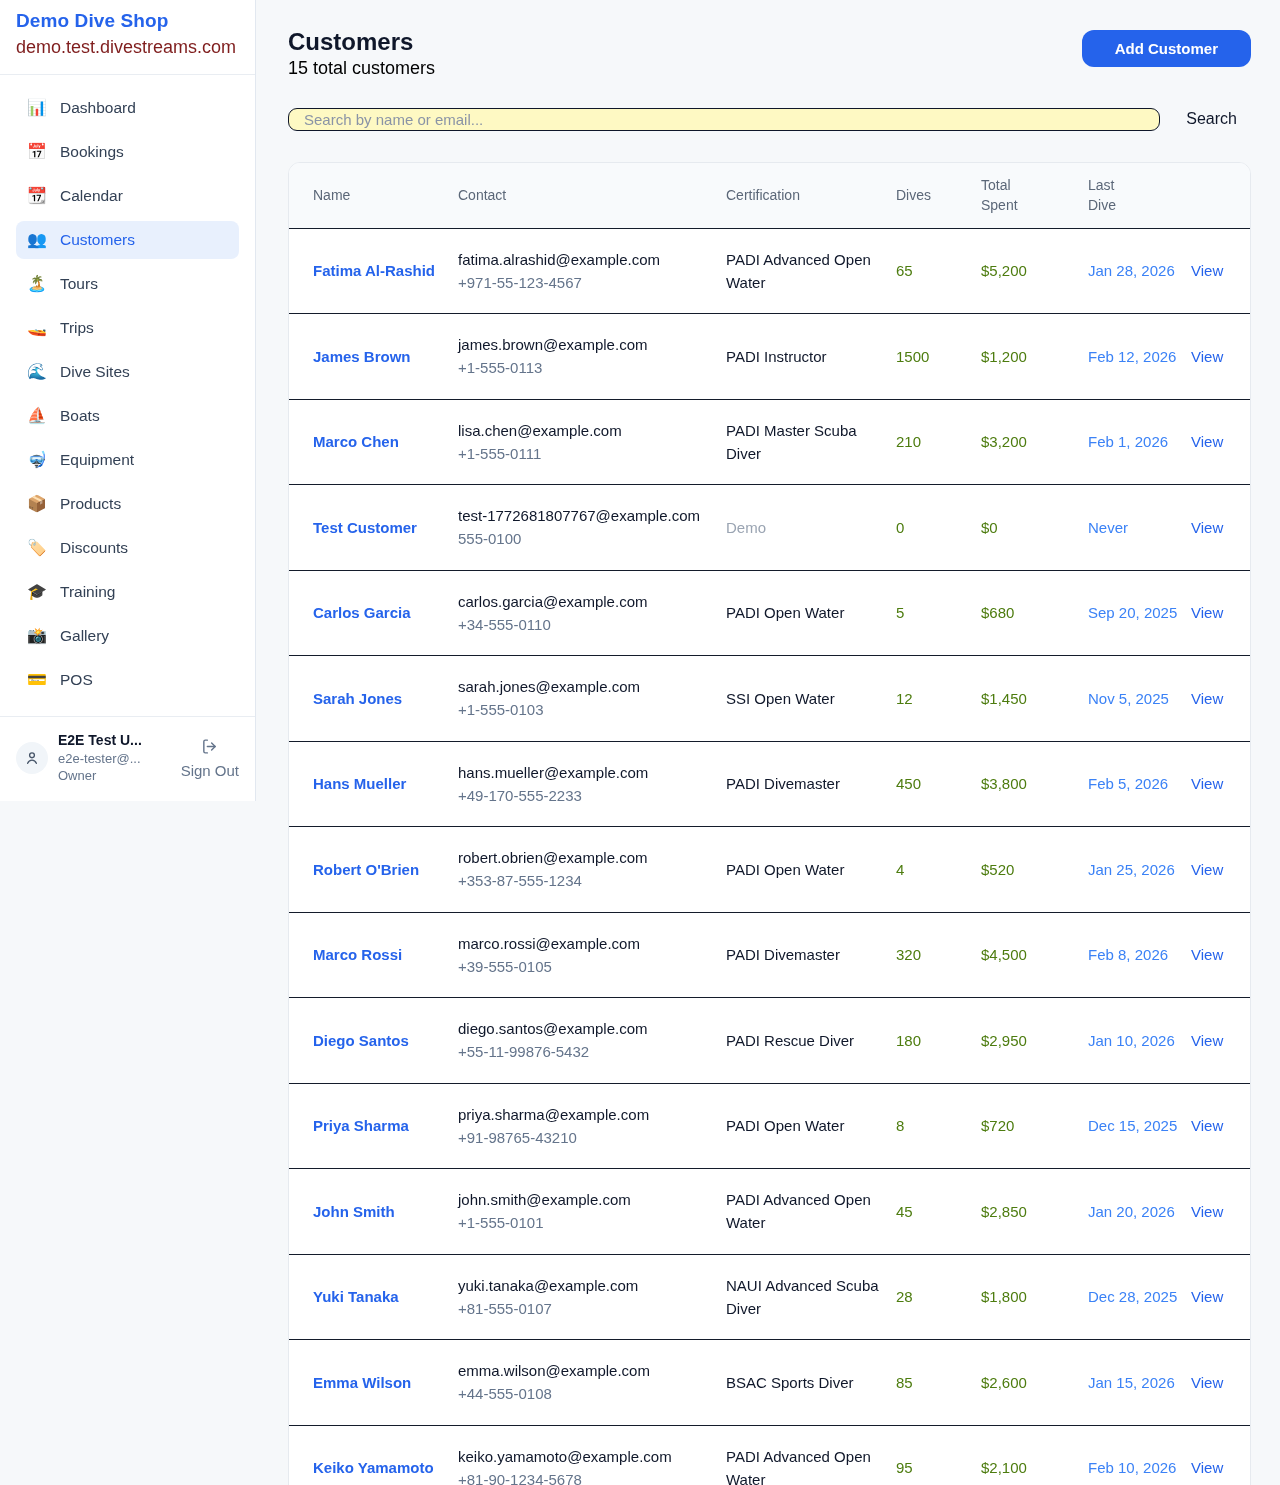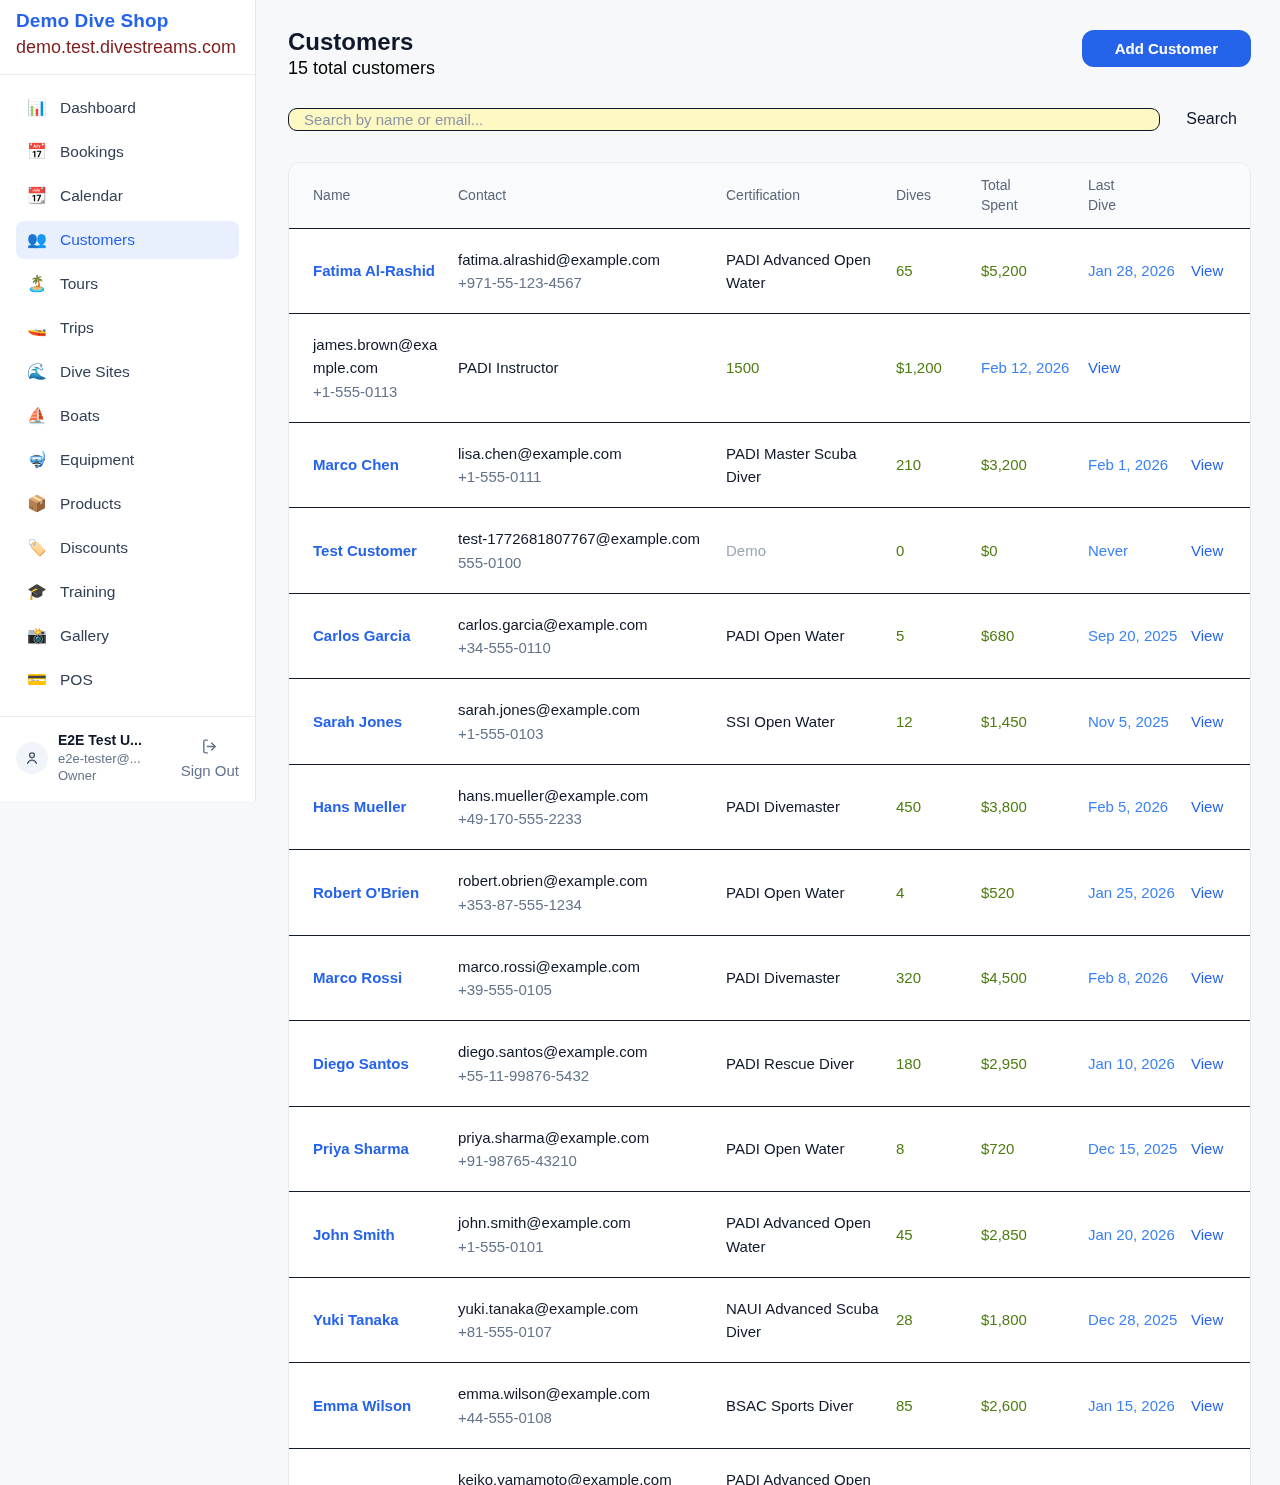--- a/index.html
+++ b/index.html
@@ -233,20 +233,21 @@
       <div class="email">fatima.alrashid@example.com</div>
       <div class="phone">+971-55-123-4567</div>
     </div>
     <div class="cell cert">PADI Advanced Open Water</div>
     <div class="cell dives">65</div>
     <div class="cell spent">$5,200</div>
     <div class="cell lastdive">Jan 28, 2026</div>
     <div class="cell"><a class="view-link">View</a></div>
   </div>
         <div class="tgrid trow">
+    <div class="cell"><a class="name-link">James Brown</a></div>
     <div class="cell">
       <div class="email">james.brown@example.com</div>
       <div class="phone">+1-555-0113</div>
     </div>
     <div class="cell cert">PADI Instructor</div>
     <div class="cell dives">1500</div>
     <div class="cell spent">$1,200</div>
     <div class="cell lastdive">Feb 12, 2026</div>
     <div class="cell"><a class="view-link">View</a></div>
   </div>

